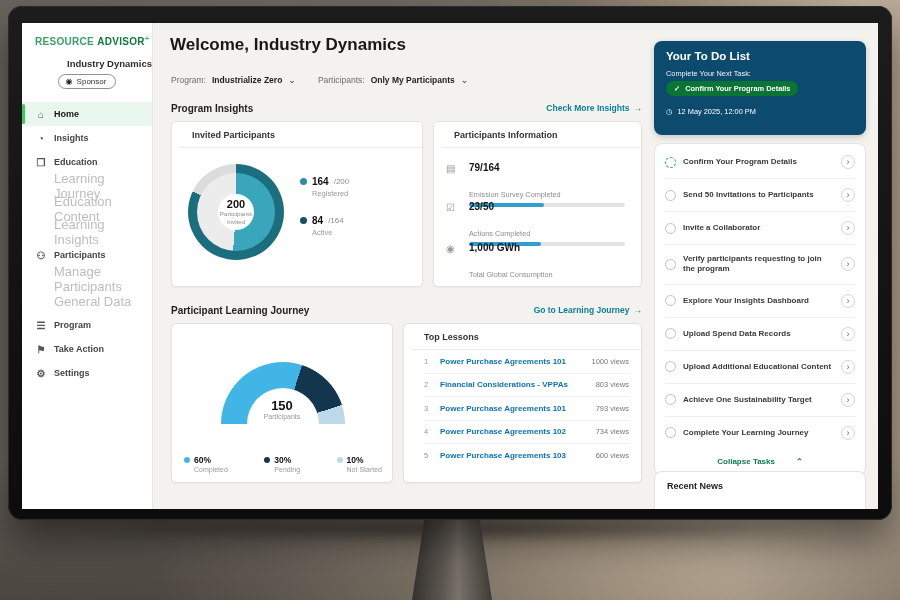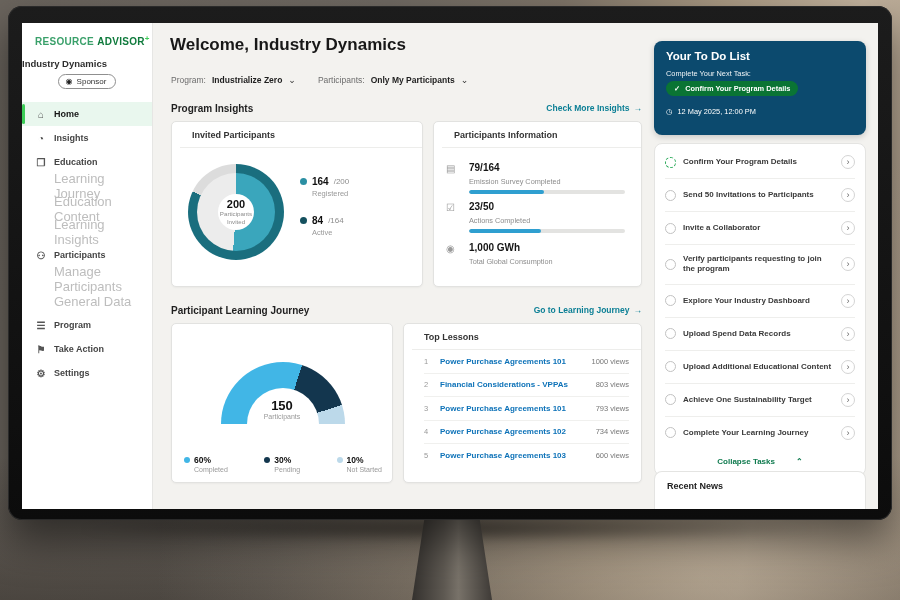--- a/index.html
+++ b/index.html
@@ -24,21 +24,21 @@
   .screen { position:absolute; left:14px; top:17px; width:856px; height:486px;
     background:#f3f2ef; overflow:hidden; font-size:9px; color:#333; }
 
   
   .sidebar { position:absolute; left:0; top:0; width:131px; height:100%;
     background:#fff; border-right:1px solid #e6e6e4; }
   .logo { padding:11px 0 0 13px; font-size:10px; letter-spacing:.3px; white-space:nowrap; }
   .logo .r { color:#3aa06a; font-weight:600; }
   .logo .a { color:#0f7a3c; font-weight:800; }
   .logo .p { color:#3dcd58; font-weight:800; font-size:8px; vertical-align:super; }
-  .org { text-align:left; margin-top:11px; font-size:9.5px; font-weight:700; color:#2e2e2e; }
+  .org { text-align:right; margin-top:11px; font-size:9.5px; font-weight:700; color:#2e2e2e; }
   .sponsor { width:fit-content; margin:5px auto 0; border:1px solid #8f8f8f; border-radius:9px;
     padding:2px 9px 2px 7px; font-size:8px; color:#333; display:flex; align-items:center; gap:4px; cursor:pointer; }
   .sponsor-ic { font-size:8px; color:#222; }
   .nav { margin-top:13px; }
   .nav-item { display:flex; align-items:center; gap:7px; height:24px; padding-left:13px;
     font-size:9px; font-weight:700; color:#454545; cursor:pointer; position:relative; }
   .nav-item.active { background:#e9f7ee; color:#161616; }
   .nav-item.active::before { content:""; position:absolute; left:0; top:2px; bottom:2px; width:3px;
     background:#3dcd58; border-radius:2px; }
   .nav-ic { width:12px; text-align:center; font-size:10px; color:#555; }
@@ -74,21 +74,21 @@
   .dot { width:7px; height:7px; border-radius:50%; background:#888; flex:none; }
   .leg-val { font-size:10px; font-weight:700; color:#111; }
   .leg-of { font-size:8px; color:#8d8d8d; }
   .leg-lab { font-size:7.5px; color:#999; margin-left:12px; margin-top:2px; }
 
   
   .info-row { position:absolute; left:12px; right:12px; }
   .info-ic { position:absolute; left:0; top:1px; font-size:10px; color:#9a9a9a; }
   .info-body { margin-left:23px; }
   .info-val { font-size:10px; font-weight:700; color:#151515; }
-  .info-lab { font-size:7.3px; color:#8d8d8d; margin-top:4px; }
+  .info-lab { font-size:7.3px; color:#8d8d8d; margin-top:17px; }
   .bar { width:156px; height:4px; background:#e3e3e1; border-radius:2px; margin-top:4px; overflow:hidden; }
   .bar-fill { height:100%; border-radius:2px; background:#2f9fd0; }
 
   
   .gauge-wrap { position:absolute; left:49px; top:38px; width:124px; height:62px; overflow:hidden; }
   .gauge-arc { width:124px; height:124px; border-radius:50%; background:#ccc; }
   .gauge-hole { position:absolute; left:26px; top:26px; width:72px; height:72px; border-radius:50%; background:#fff; }
   .gauge-center { position:absolute; left:0; right:0; top:74px; text-align:center; }
   .gauge-val { font-size:13px; font-weight:700; color:#111; }
   .gauge-lab { font-size:7px; color:#999; }
@@ -380,21 +380,21 @@
           <span class="task-label">Invite a Collaborator</span>
           <span class="task-go">›</span>
         </div>
         <div class="task-row">
           <span class="task-check"></span>
           <span class="task-label">Verify participants requesting to join the program</span>
           <span class="task-go">›</span>
         </div>
         <div class="task-row">
           <span class="task-check"></span>
-          <span class="task-label">Explore Your Industry Dashboard</span>
+          <span class="task-label">Explore Your Insights Dashboard</span>
           <span class="task-go">›</span>
         </div>
         <div class="task-row">
           <span class="task-check"></span>
           <span class="task-label">Upload Spend Data Records</span>
           <span class="task-go">›</span>
         </div>
         <div class="task-row">
           <span class="task-check"></span>
           <span class="task-label">Upload Additional Educational Content</span>

